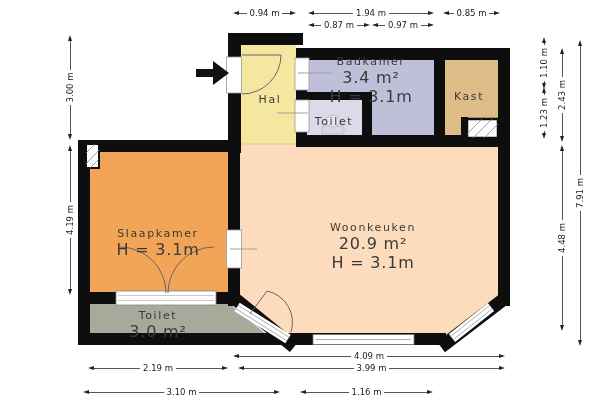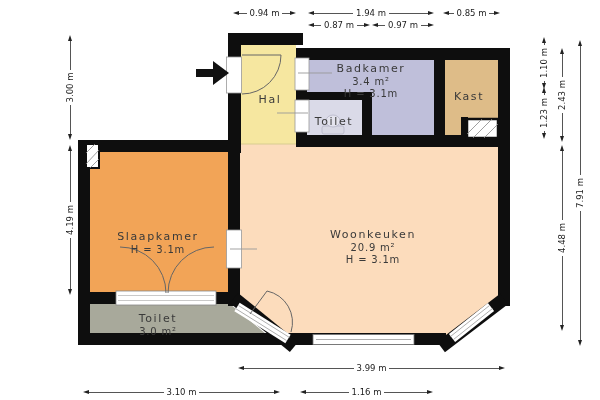--- a/index.html
+++ b/index.html
@@ -3,21 +3,21 @@
 <meta charset="utf-8">
 <style>
   html,body{margin:0;padding:0;background:#fff;}
   .plan{position:relative;width:600px;height:400px;background:#ffffff;overflow:hidden;
         font-family:"DejaVu Sans",sans-serif;}
   .plan svg{position:absolute;left:0;top:0;}
   
   .room-label{position:absolute;transform:translate(-50%,-50%);text-align:center;
               color:#3a3a3a;line-height:1.18;z-index:5;}
   .rname{display:block;font-size:11px;letter-spacing:1.6px;white-space:nowrap;margin-top:13px;}
-  .rline{display:block;font-size:10px;letter-spacing:0.8px;white-space:nowrap;}
+  .rline{display:block;font-size:16px;letter-spacing:0.8px;white-space:nowrap;}
   
   .dim{position:absolute;display:flex;align-items:center;height:12px;font-size:8.5px;
        color:#1c1c1c;white-space:nowrap;z-index:6;}
   .dim .ln{display:block;flex:1;height:1px;background:#555;min-width:2px;}
   .dim .lbl{padding:0 3px;line-height:12px;}
   .dim .a{display:block;width:0;height:0;border-top:2.5px solid transparent;border-bottom:2.5px solid transparent;}
   .dim .a.l{border-right:6px solid #222;}
   .dim .a.r{border-left:6px solid #222;}
   .dim.v{transform:rotate(-90deg);transform-origin:0 0;}
 </style>
@@ -222,20 +222,34 @@
       <i class="a r"></i>
   </div>
   <div class="dim v" style="left:574px;top:346px;width:306px">
     <i class="a l"></i>
       <i class="ln"></i>
       <span class="lbl">7.91 m</span>
       <i class="ln"></i>
       <i class="a r"></i>
   </div>
 
+  <div class="dim" style="left:233px;top:350px;width:272px">
+    <i class="a l"></i>
+      <i class="ln"></i>
+      <span class="lbl">4.09 m</span>
+      <i class="ln"></i>
+      <i class="a r"></i>
+  </div>
+  <div class="dim" style="left:88px;top:362px;width:140px">
+    <i class="a l"></i>
+      <i class="ln"></i>
+      <span class="lbl">2.19 m</span>
+      <i class="ln"></i>
+      <i class="a r"></i>
+  </div>
   <div class="dim" style="left:238px;top:362px;width:267px">
     <i class="a l"></i>
       <i class="ln"></i>
       <span class="lbl">3.99 m</span>
       <i class="ln"></i>
       <i class="a r"></i>
   </div>
   <div class="dim" style="left:83px;top:386px;width:197px">
     <i class="a l"></i>
       <i class="ln"></i>

